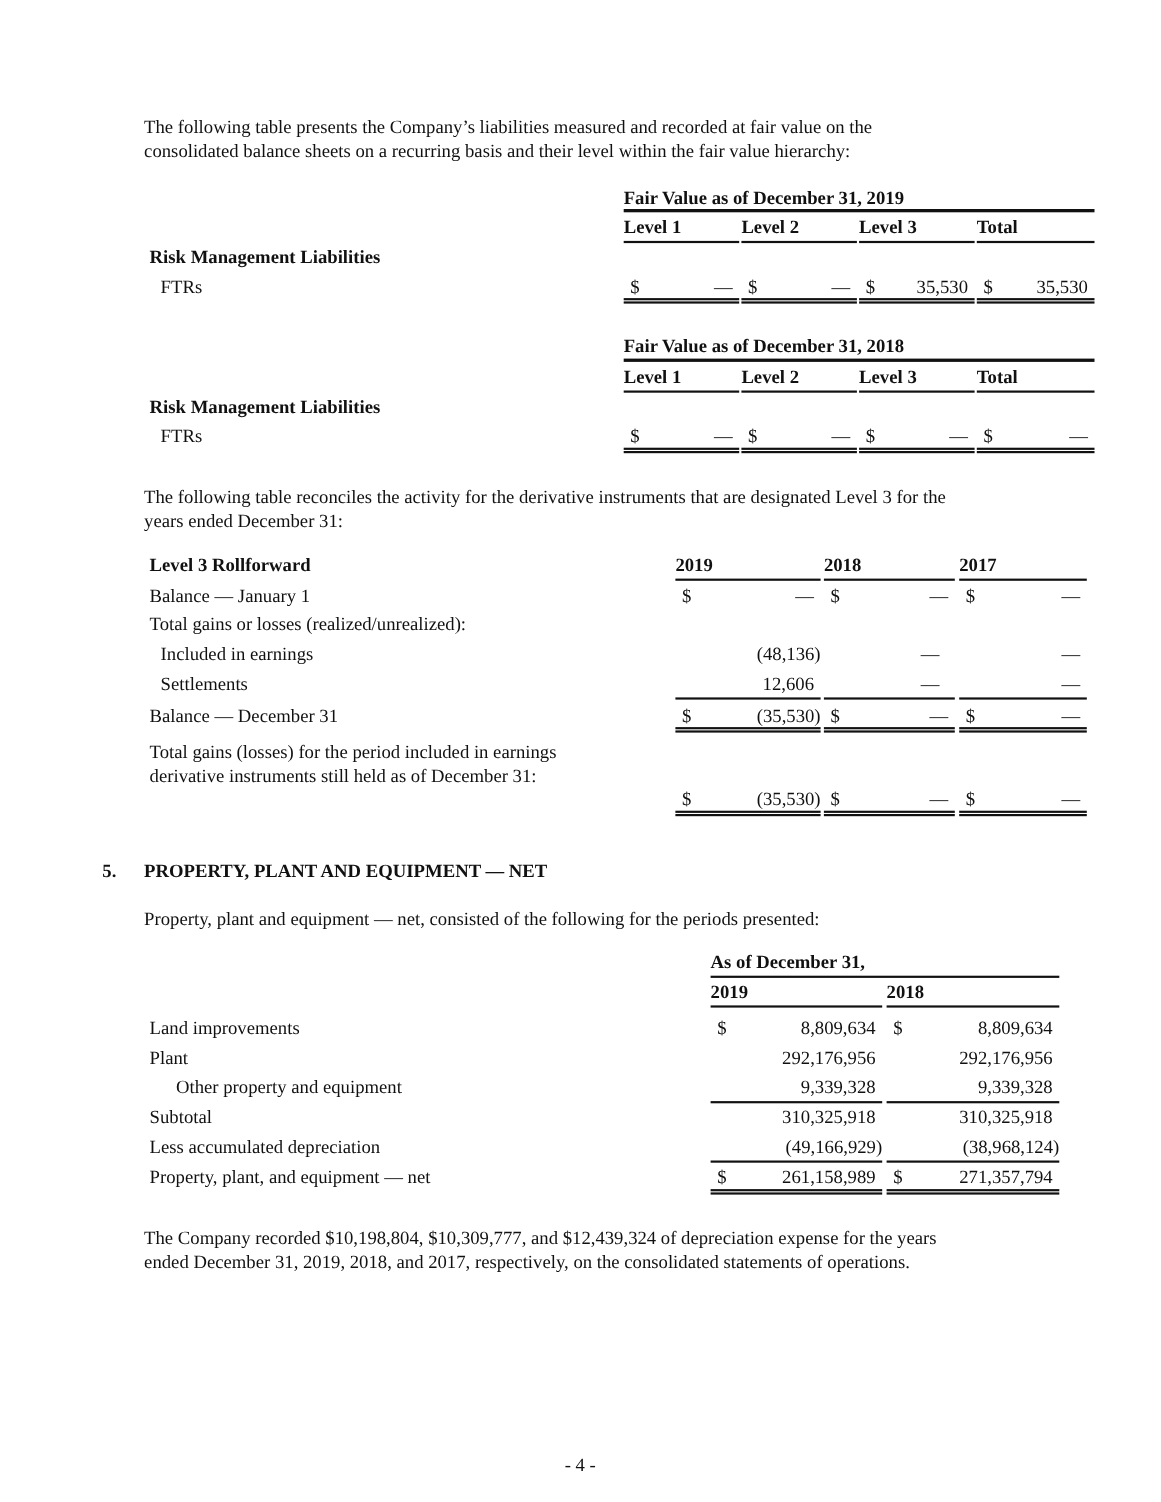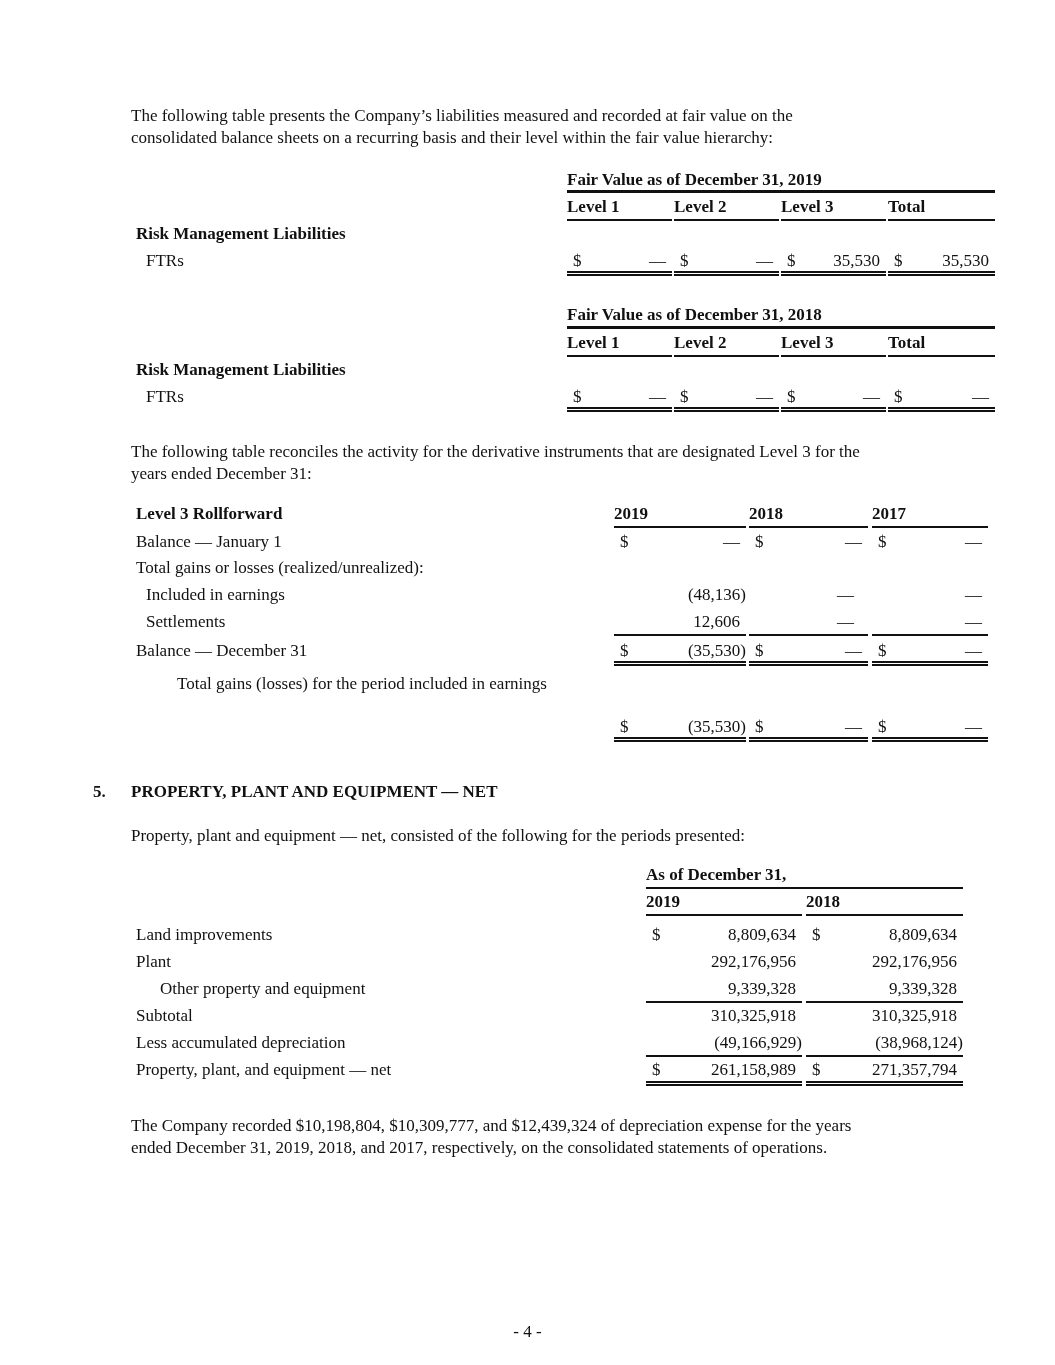--- a/index.html
+++ b/index.html
@@ -167,22 +167,23 @@
     <span class="val">—</span>
   </div>
   <div class="cell" style="left:872px; width:116px; top:641px;">
     <span class="dol">$</span>
     <span class="val">—</span>
   </div>
   <div class="dbl" style="left:614px; width:132px; top:661px;"></div>
   <div class="dbl" style="left:749px; width:119px; top:661px;"></div>
   <div class="dbl" style="left:872px; width:116px; top:661px;"></div>
 
-  <div class="abs" style="left:136px; top:673px; line-height:22px; font-size:17px; white-space:nowrap;margin-left:41px;">
+  <div class="abs" style="left:136px; top:673px; line-height:22px; font-size:17px; white-space:nowrap;">
     <div>Total gains (losses) for the period included in earnings</div>
+    <div>derivative instruments still held as of December 31:</div>
   </div>
   <div class="cell" style="left:614px; width:132px; top:717px;">
     <span class="dol">$</span>
     <span class="val paren">(35,530)</span>
   </div>
   <div class="cell" style="left:749px; width:119px; top:717px;">
     <span class="dol">$</span>
     <span class="val">—</span>
   </div>
   <div class="cell" style="left:872px; width:116px; top:717px;">

